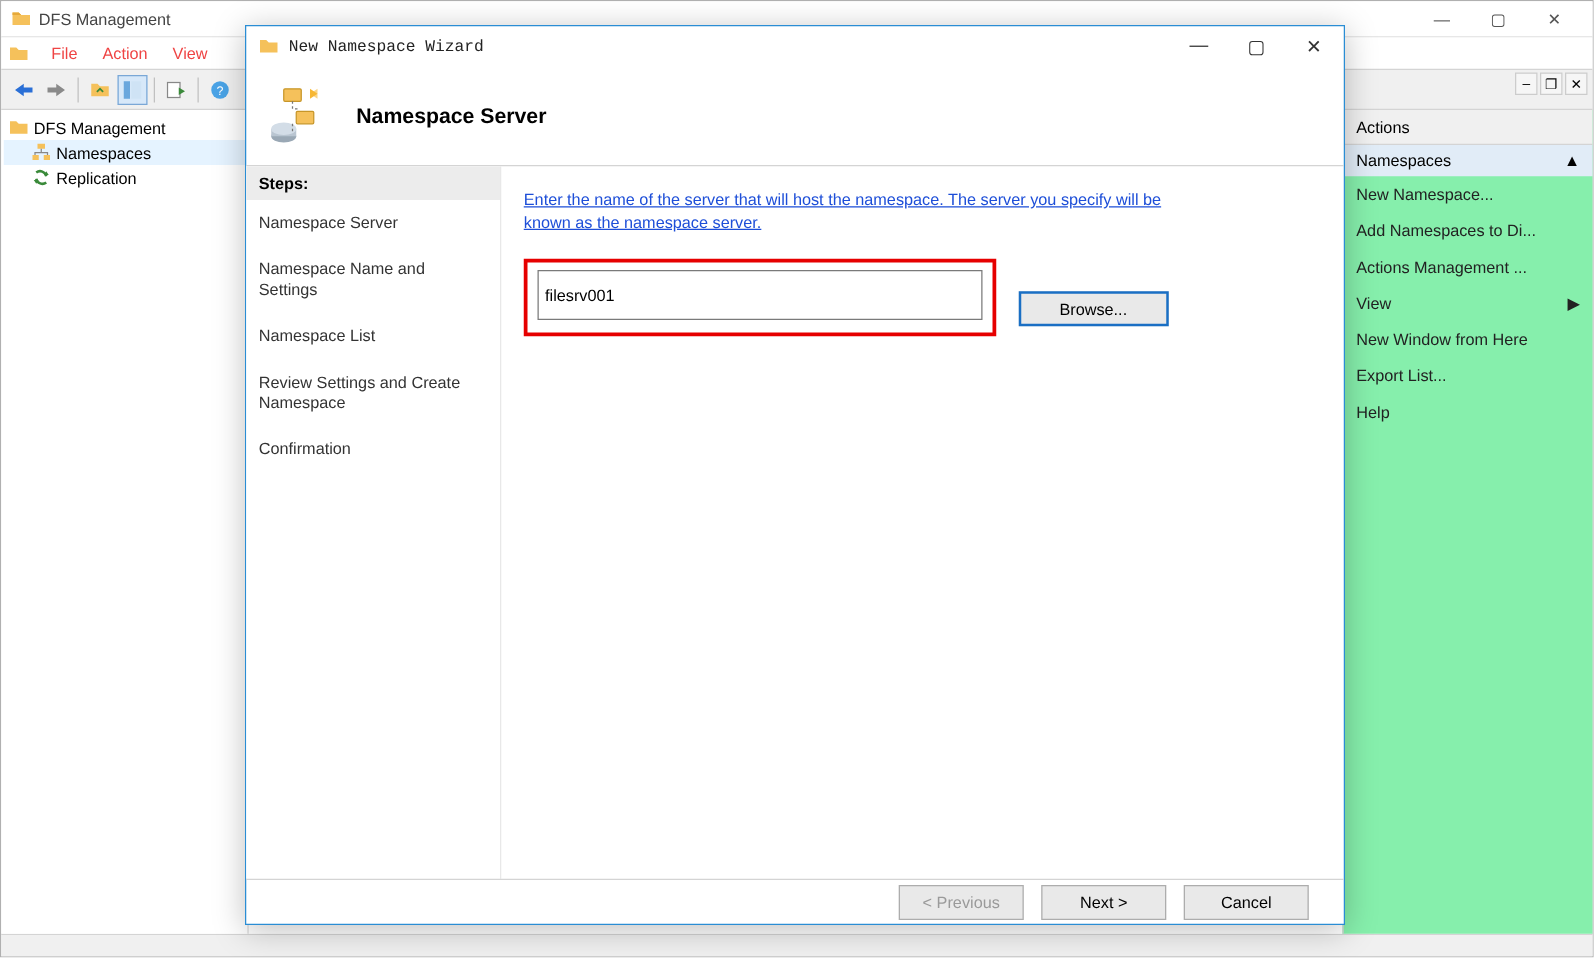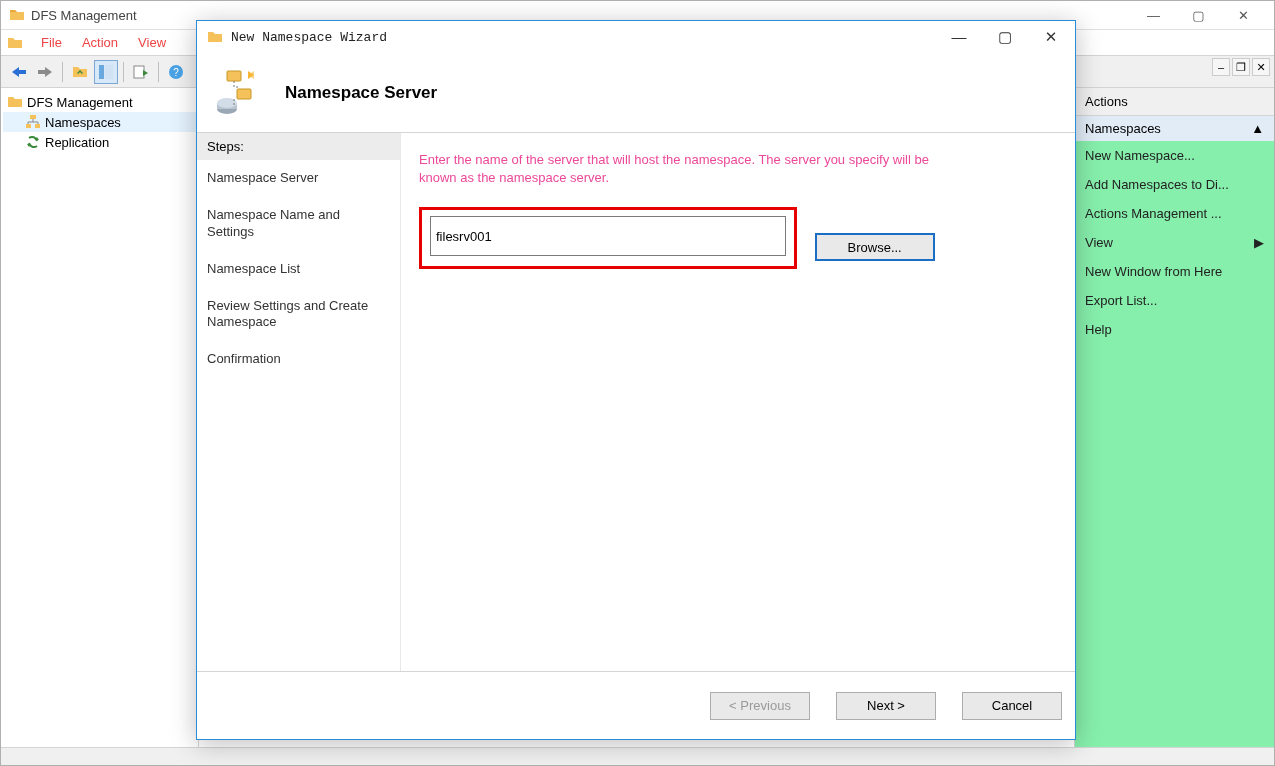--- a/index.html
+++ b/index.html
@@ -40,29 +40,29 @@
   .wizard-titlebar { height: 32px; display: flex; align-items: center; padding: 0 10px; }
   .wizard-titlebar .icon { width: 16px; height: 16px; margin-right: 8px; }
   .wizard-titlebar .title { flex: 1; font-size: 13px; color: #222; font-family: Liberation Mono, monospace; }
   .wizard-titlebar .winbtns { display: flex; gap: 18px; }
   .wizard-titlebar .winbtns span { width: 28px; text-align: center; font-size: 15px; color: #333; }
   .wizard-header { height: 80px; display: flex; align-items: center; padding: 0 18px; border-bottom: 1px solid #d4d4d4; }
   .wizard-header .big-icon { width: 48px; height: 48px; margin-right: 22px; }
   .wizard-header h2 { margin: 0; font-size: 17px; font-weight: 700; color: #000; }
   .wizard-body { flex: 1; display: flex; }
   .wizard-steps { width: 204px; background: #fff; border-right: 1px solid #e8e8e8; }
-  .steps-header { background: #ececec; padding: 6px 10px; font-weight: 400; font-size: 13px; }
+  .steps-header { background: #ececec; padding: 6px 10px; font-weight: 700; font-size: 13px; }
   .step { padding: 10px 10px; font-size: 13px; color: #333; line-height: 1.3; }
   .wizard-content { flex: 1; padding: 18px 18px; }
-  .wizard-content p { margin: 0 0 20px 0; font-size: 13px; color: #ec4899; max-width: 520px; line-height: 1.4; }
+  .wizard-content p { margin: 0 0 20px 0; font-size: 13px; color: #1d4ed8; max-width: 520px; line-height: 1.4; text-decoration: underline; }
   .server-block { border: 3px solid #e60000; padding: 6px 8px 10px 8px; width: 378px; display: inline-block; vertical-align: top; }
   .server-block label { display: block; font-size: 13px; margin-bottom: 4px; }
   .server-block input { width: 100%; height: 24px; border: 1px solid #7a7a7a; padding: 19px 5px; font-size: 13px; background:#fff; }
   .browse-btn { display: inline-block; vertical-align: top; margin-left: 14px; margin-top: 26px; width: 120px; height: 28px; border: 2px solid #1a6fc4; background: #e9e9e9; font-size: 13px; }
-  .wizard-footer { height: 68px; display: flex; align-items: center; justify-content: flex-end; gap: 26px; padding: 0 13px; border-top: 1px solid #d4d4d4; }
+  .wizard-footer { height: 36px; display: flex; align-items: center; justify-content: flex-end; gap: 14px; padding: 0 28px; border-top: 1px solid #d4d4d4; }
   .wizard-footer button { width: 100px; height: 28px; font-size: 13px; border: 1px solid #adadad; background: #e9e9e9; }
   .wizard-footer button:disabled { color: #9a9a9a; }
 
   
   svg.folder { width: 16px; height: 16px; }
 </style>
 </head>
 <body>
 
 <div class="main-window">

